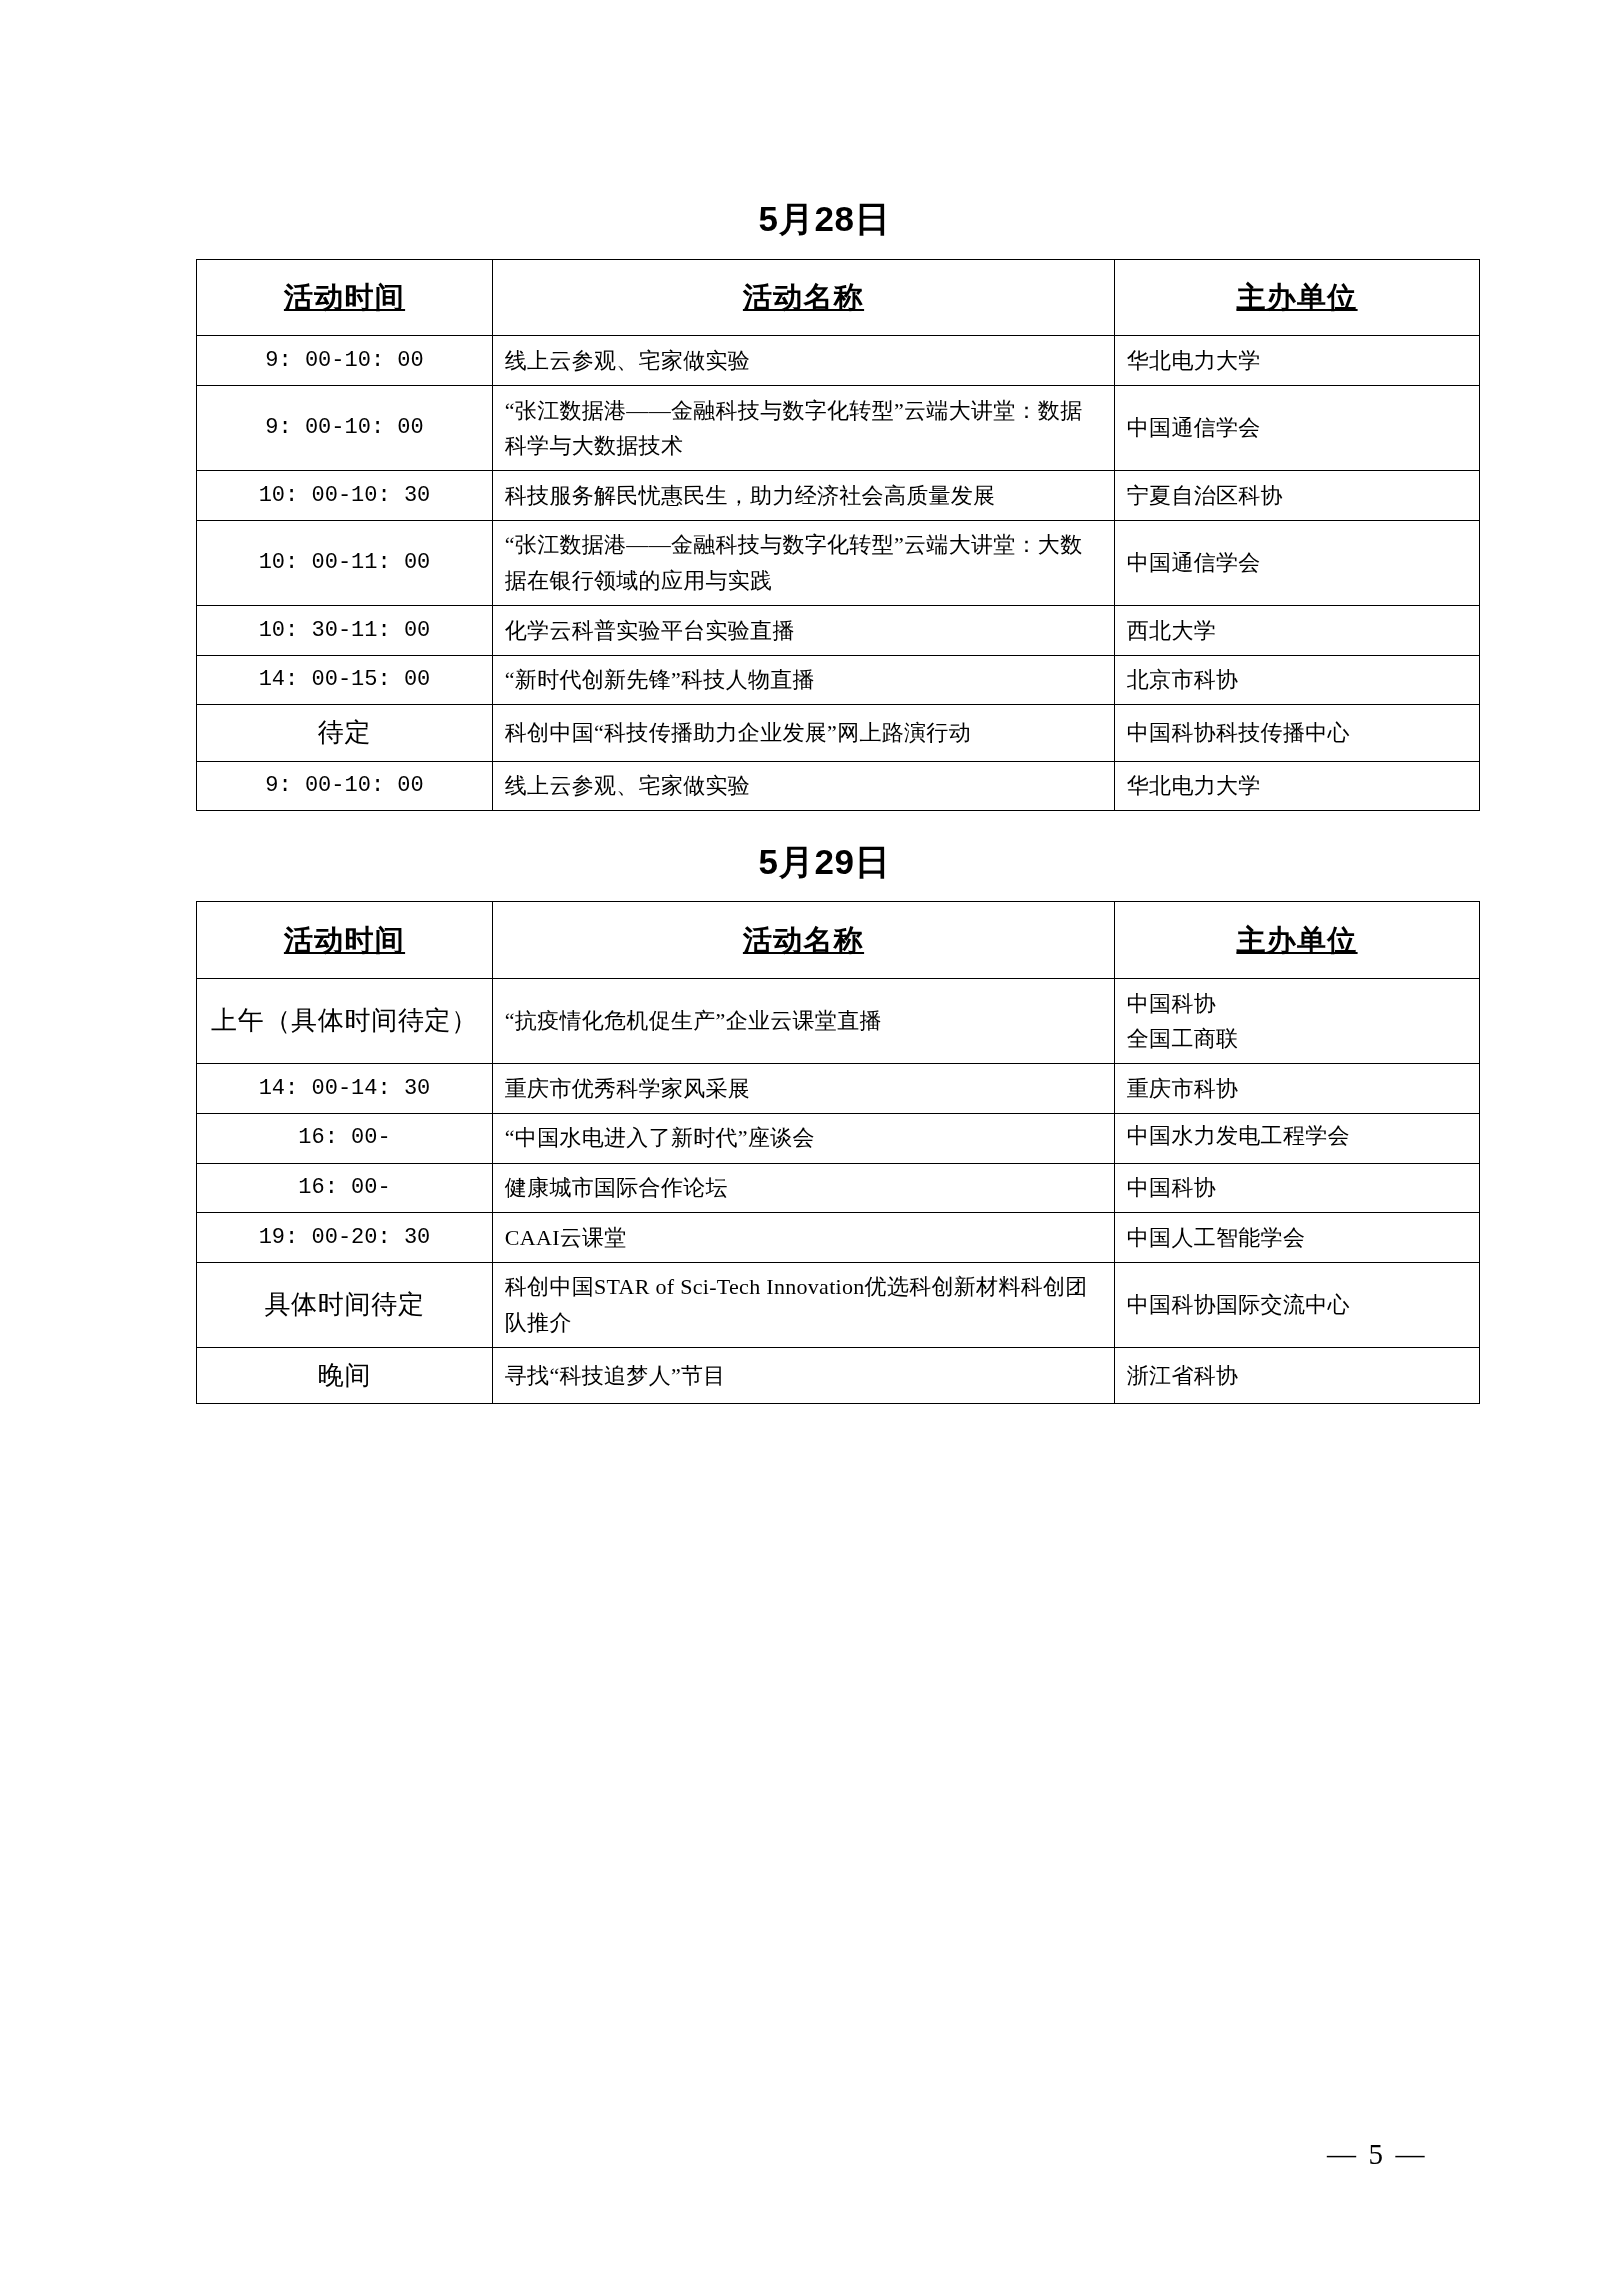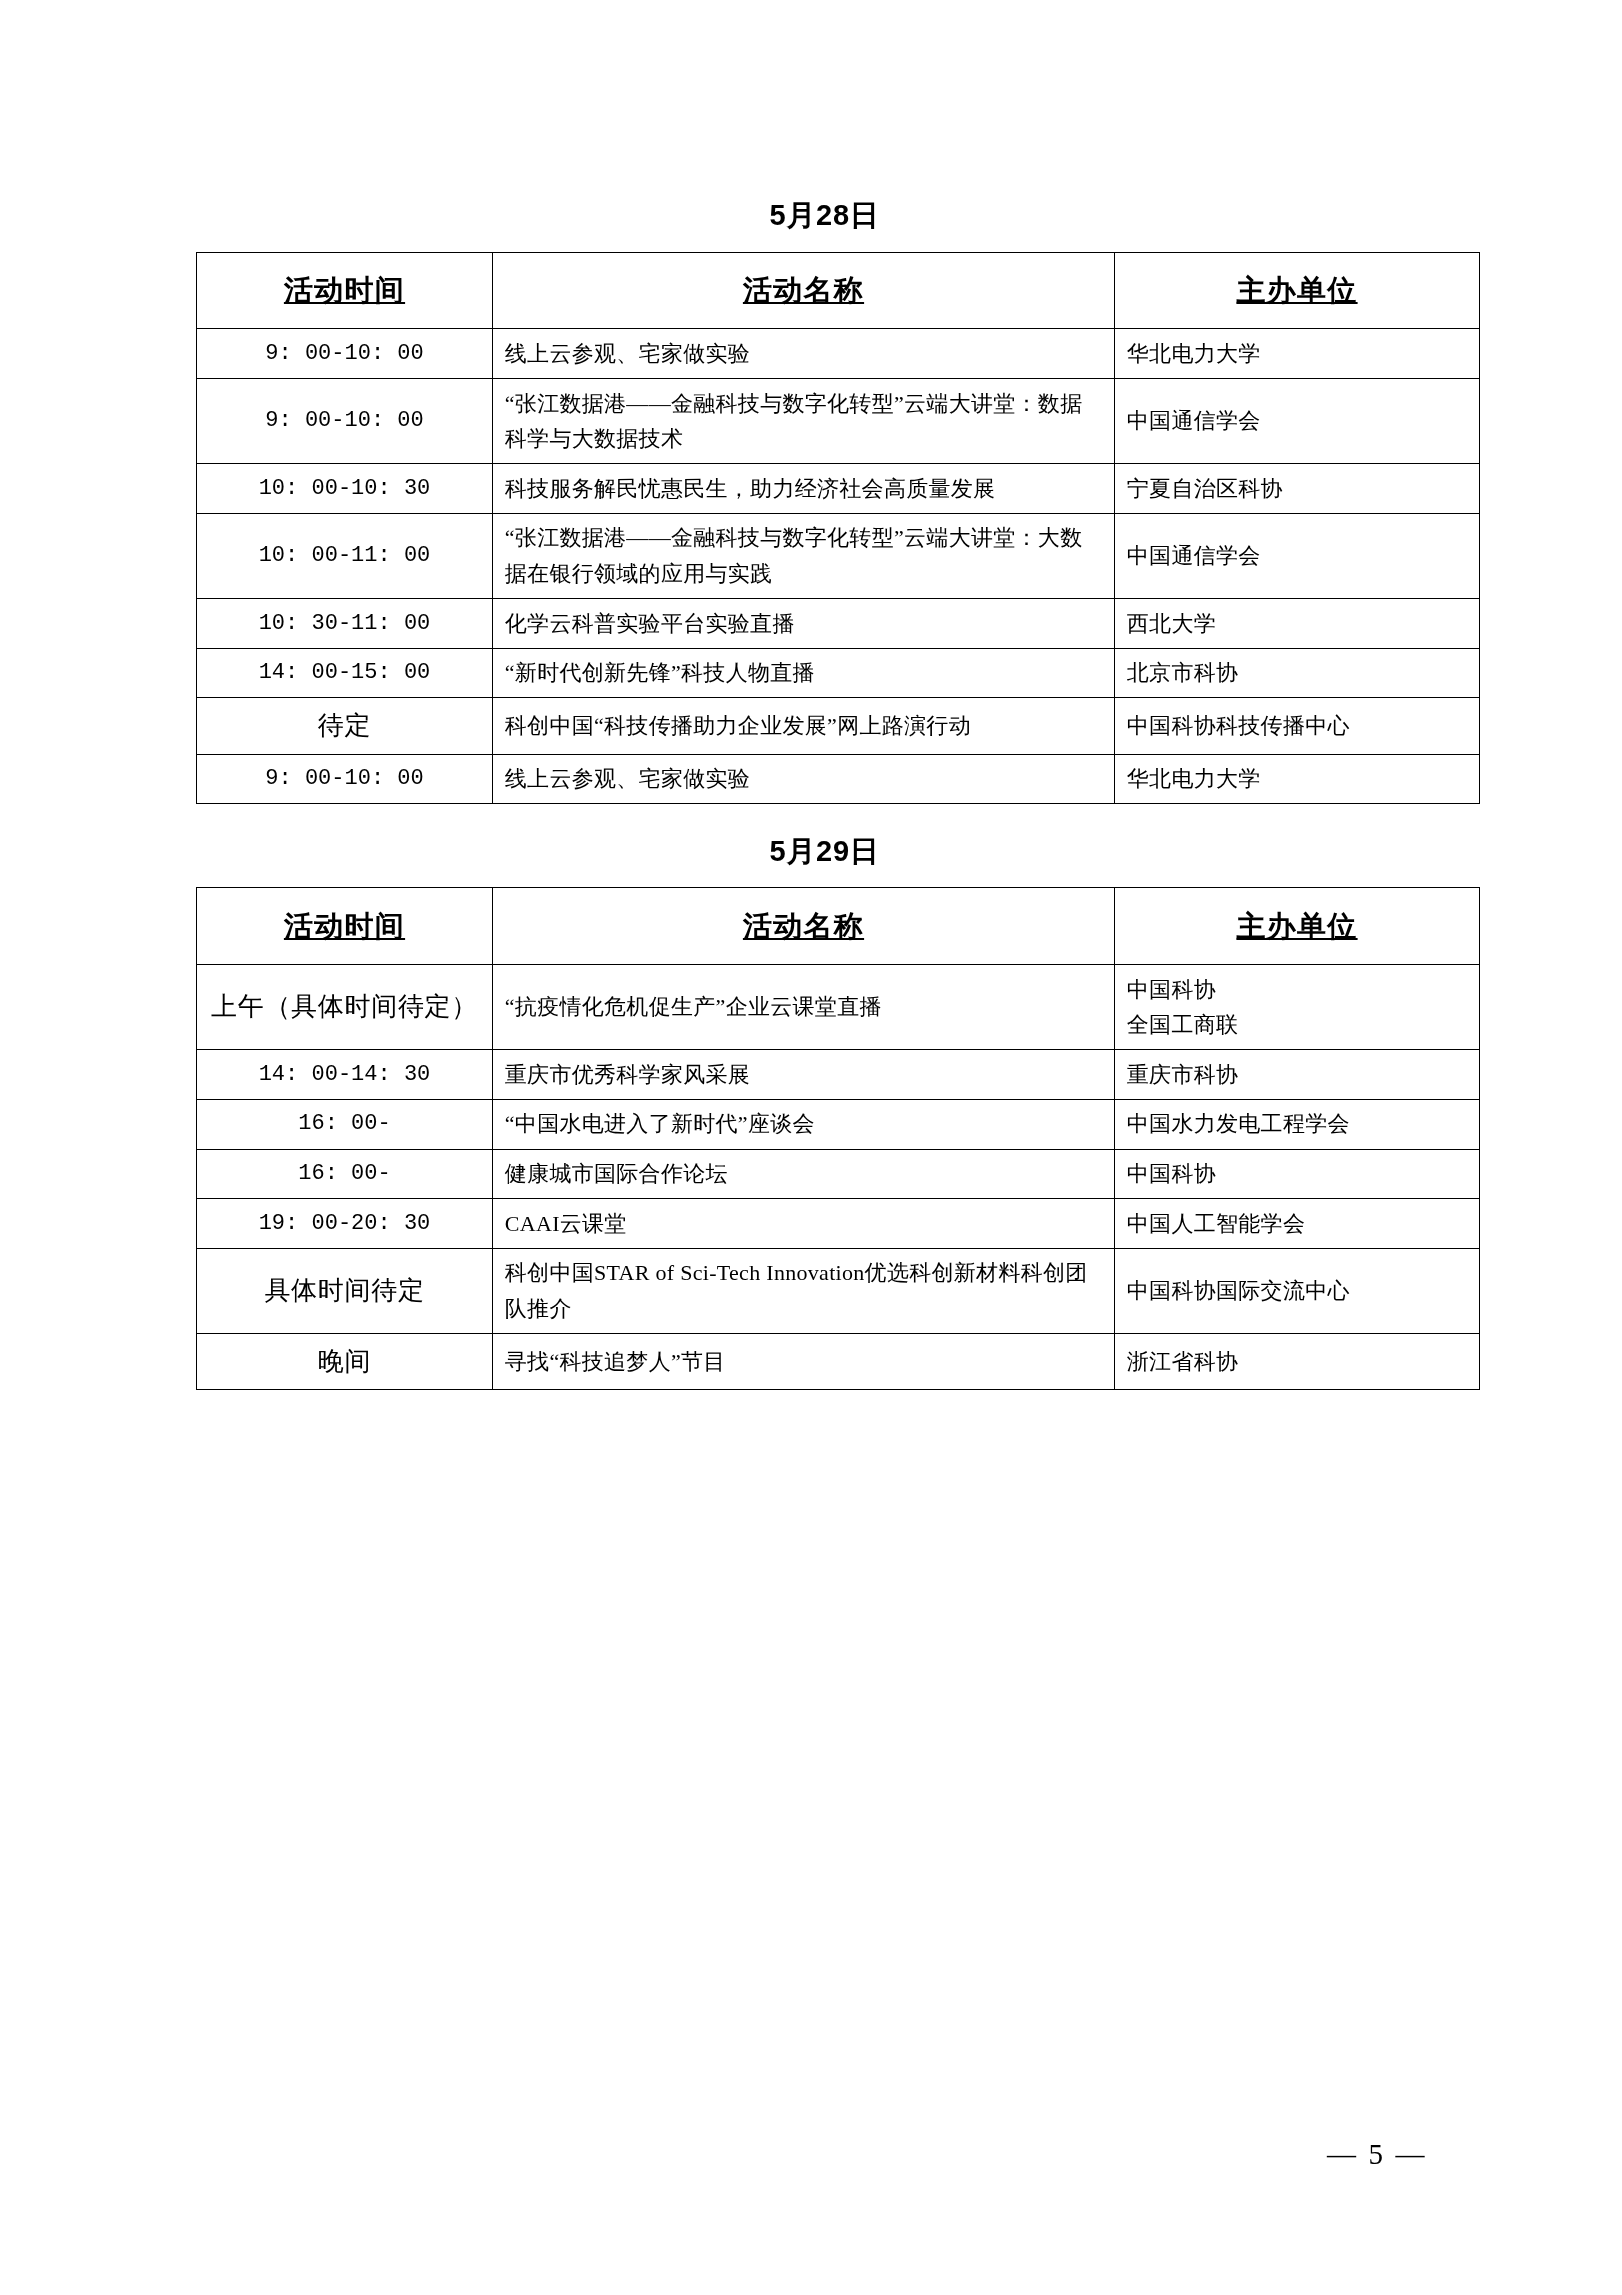--- a/index.html
+++ b/index.html
@@ -19,21 +19,21 @@
     left: 0; top: 0;
     width: 1623px;
     height: 2295px;
     box-sizing: border-box;
     padding: 196px 196px 0 196px;
   }
   .section-title {
     text-align: center;
     font-family: "Liberation Sans", sans-serif;
     font-weight: bold;
-    font-size: 29px;
+    font-size: 35px;
     letter-spacing: 0.7px;
     margin: 0 0 15.7px 0;
     padding-left: 26px;
   }
   .section-title.second {
     margin-top: 27.5px;
   }
   table.sched {
     border-collapse: collapse;
     width: 1283px;
@@ -173,21 +173,21 @@
 全国工商联</td>
         </tr>
         <tr>
           <td class="time">14: 00-14: 30</td>
           <td class="name">重庆市优秀科学家风采展</td>
           <td class="org" style="white-space: pre-line;">重庆市科协</td>
         </tr>
         <tr>
           <td class="time">16: 00-</td>
           <td class="name">“中国水电进入了新时代”座谈会</td>
-          <td class="org" style="white-space: pre-line;">中国水力发电工程学会</td>
+          <td class="org" style="white-space: pre-line; font-family: Liberation Mono, monospace;">中国水力发电工程学会</td>
         </tr>
         <tr>
           <td class="time">16: 00-</td>
           <td class="name">健康城市国际合作论坛</td>
           <td class="org" style="white-space: pre-line;">中国科协</td>
         </tr>
         <tr>
           <td class="time">19: 00-20: 30</td>
           <td class="name">CAAI云课堂</td>
           <td class="org" style="white-space: pre-line;">中国人工智能学会</td>

